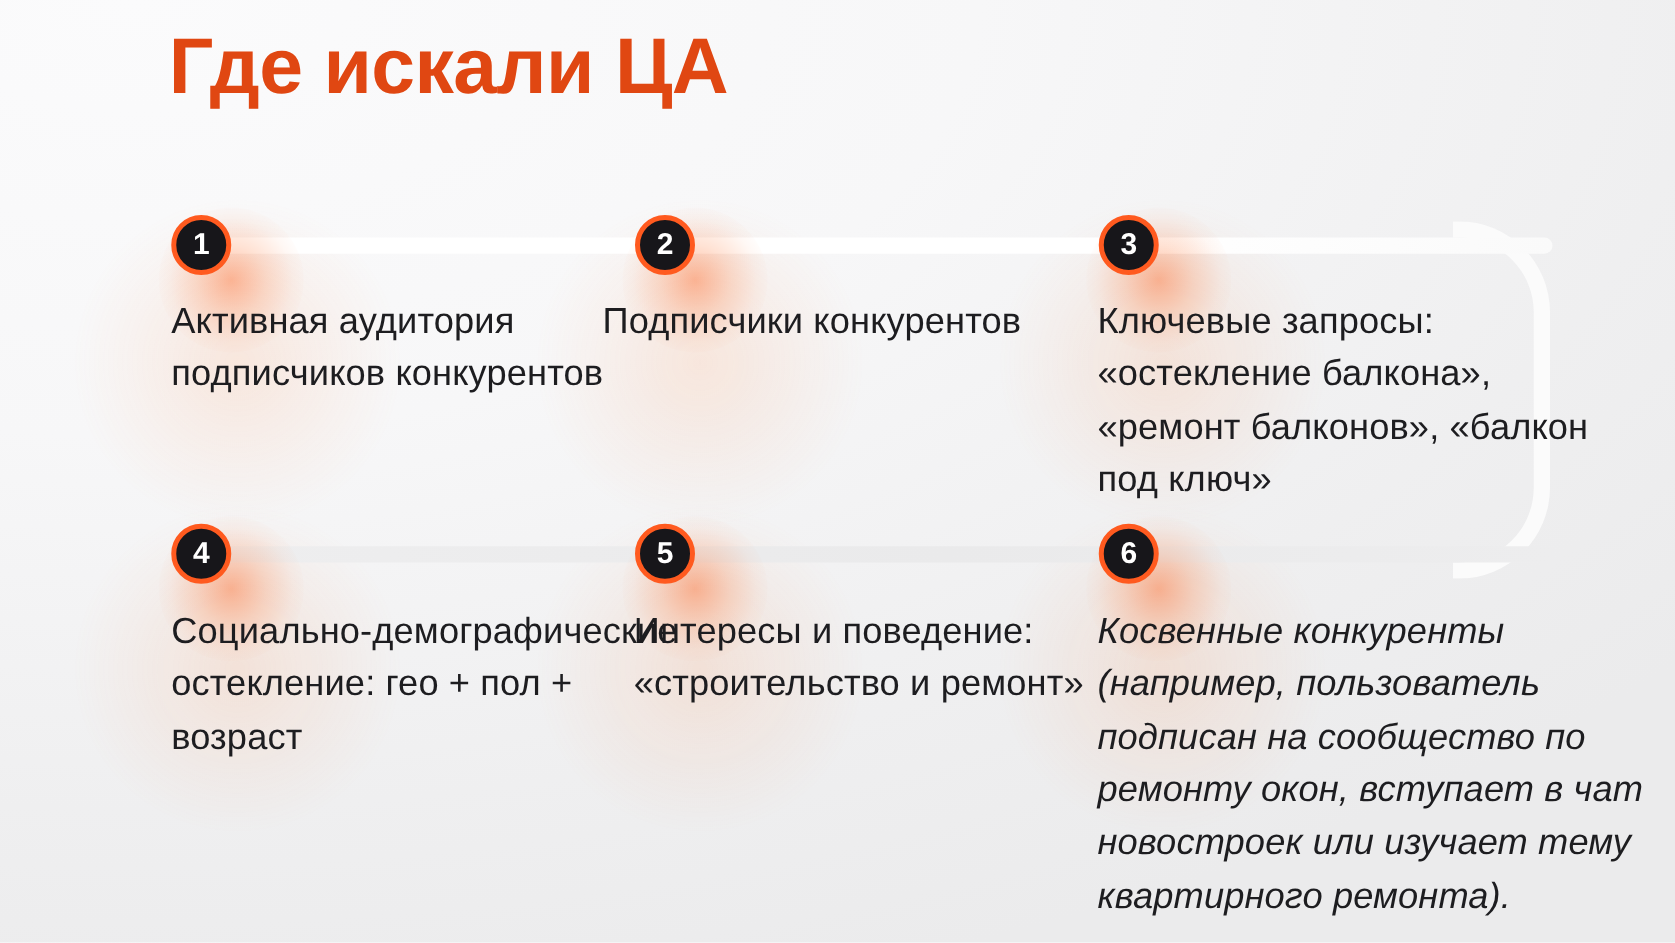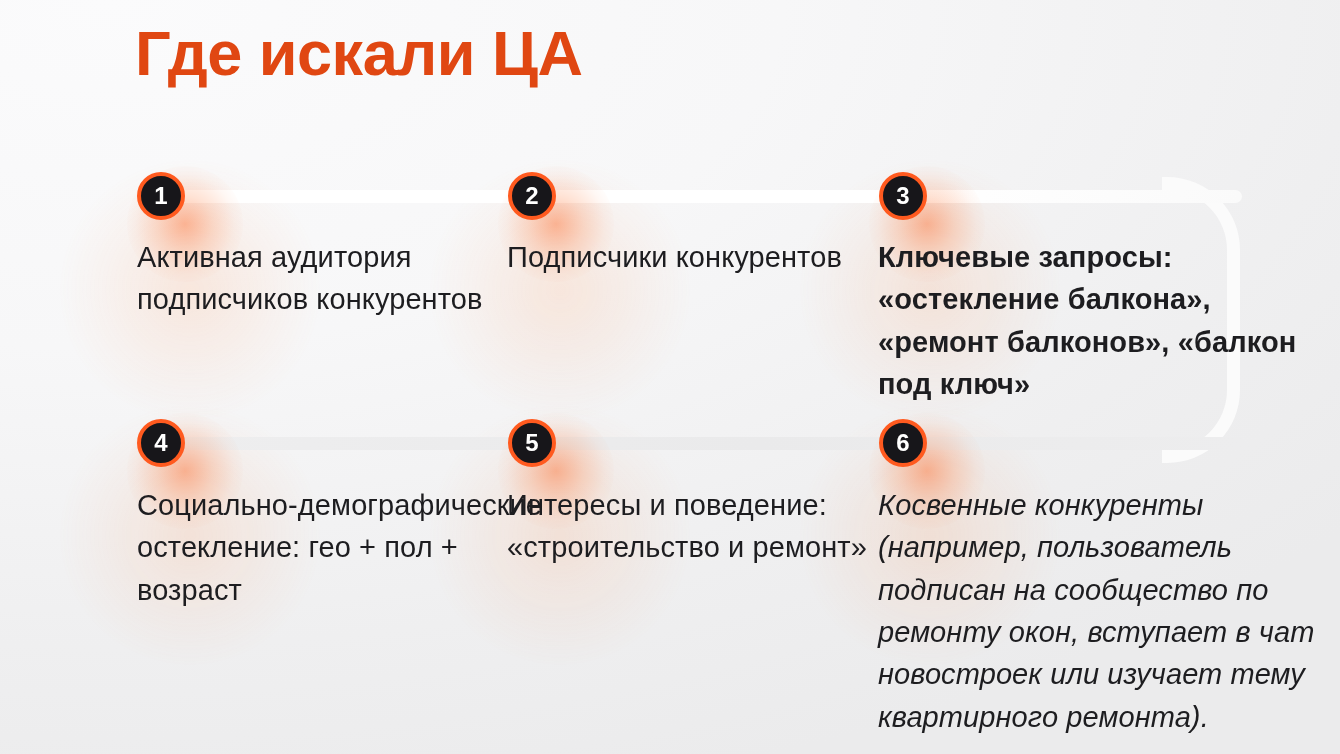--- a/index.html
+++ b/index.html
@@ -122,24 +122,24 @@
     <div class="track seg-row2"></div>
   </div>
 
   <div id="steps-layer">
       <div class="glow" style="left: 127px; top: 166px;"></div>
       <div class="badge" style="left: 137px; top: 172px;">1</div>
       <div class="item-text" style="left: 137px; top: 236px;">Активная аудитория
 подписчиков конкурентов</div>
       <div class="glow" style="left: 498px; top: 166px;"></div>
       <div class="badge" style="left: 508px; top: 172px;">2</div>
-      <div class="item-text" style="left: 507px; top: 236px;">Подписчики конкурентов</div>
+      <div class="item-text" style="left: 482px; top: 236px;">Подписчики конкурентов</div>
       <div class="glow" style="left: 869px; top: 166px;"></div>
       <div class="badge" style="left: 879px; top: 172px;">3</div>
-      <div class="item-text" style="left: 878px; top: 236px; font-weight: bold;">Ключевые запросы:
+      <div class="item-text" style="left: 878px; top: 236px;">Ключевые запросы:
 «остекление балкона»,
 «ремонт балконов», «балкон
 под ключ»</div>
       <div class="glow" style="left: 127px; top: 413px;"></div>
       <div class="badge" style="left: 137px; top: 419px;">4</div>
       <div class="item-text" style="left: 137px; top: 484px;">Социально-демографические
 остекление: гео + пол +
 возраст</div>
       <div class="glow" style="left: 498px; top: 413px;"></div>
       <div class="badge" style="left: 508px; top: 419px;">5</div>

